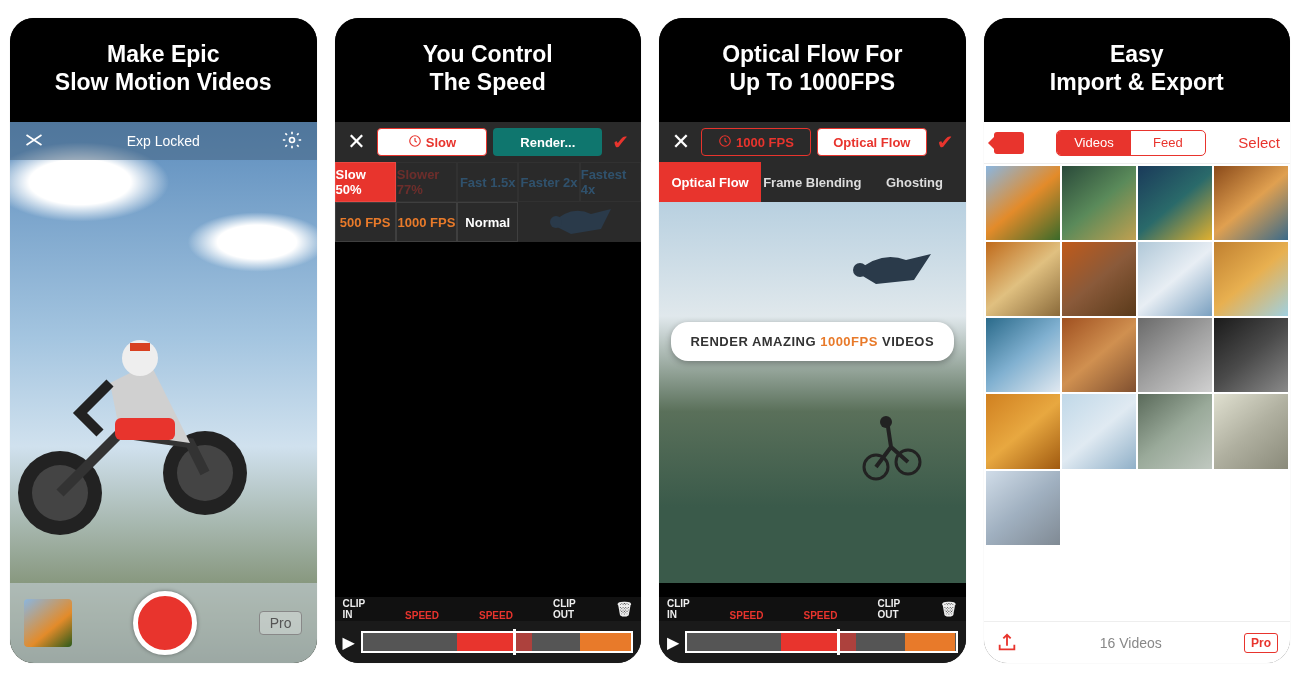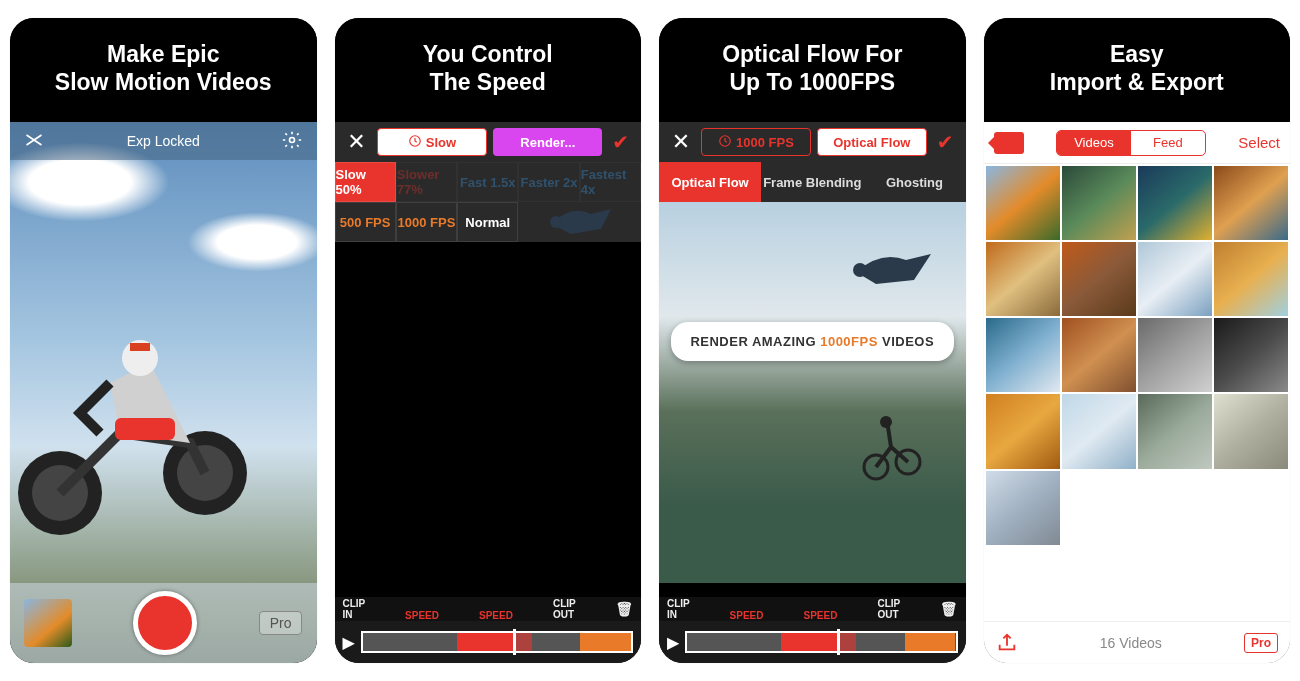--- a/index.html
+++ b/index.html
@@ -78,21 +78,21 @@
   .edit-top {
     position:absolute; top:0; left:0; right:0; height:40px;
     background:#2a2a2a; display:flex; align-items:center; padding:0 8px; gap:6px;
   }
   .x-close { color:#fff; font-size:22px; width:28px; text-align:center; cursor:pointer; }
   .seg-btn {
     height:28px; flex:1; border-radius:4px; display:flex; align-items:center; justify-content:center;
     font-size:13px; font-weight:600; gap:4px;
   }
   .seg-white-red { background:#fff; color:#e8342d; border:1px solid #e8342d; }
-  .seg-brown { background:#d946ef; color:#fff; }
+  .seg-brown { background:#0f766e; color:#fff; }
   .check { color:#e8342d; font-size:20px; padding:0 4px; }
 
   .grid3 {
     position:absolute; top:40px; left:0; right:0;
     display:grid; grid-template-columns:1fr 1fr 1fr 1fr 1fr;
     background:#2a2a2a;
   }
   .cell {
     height:40px; display:flex; align-items:center; justify-content:center;
     font-size:13px; font-weight:600; border:1px solid rgba(255,255,255,.1);

